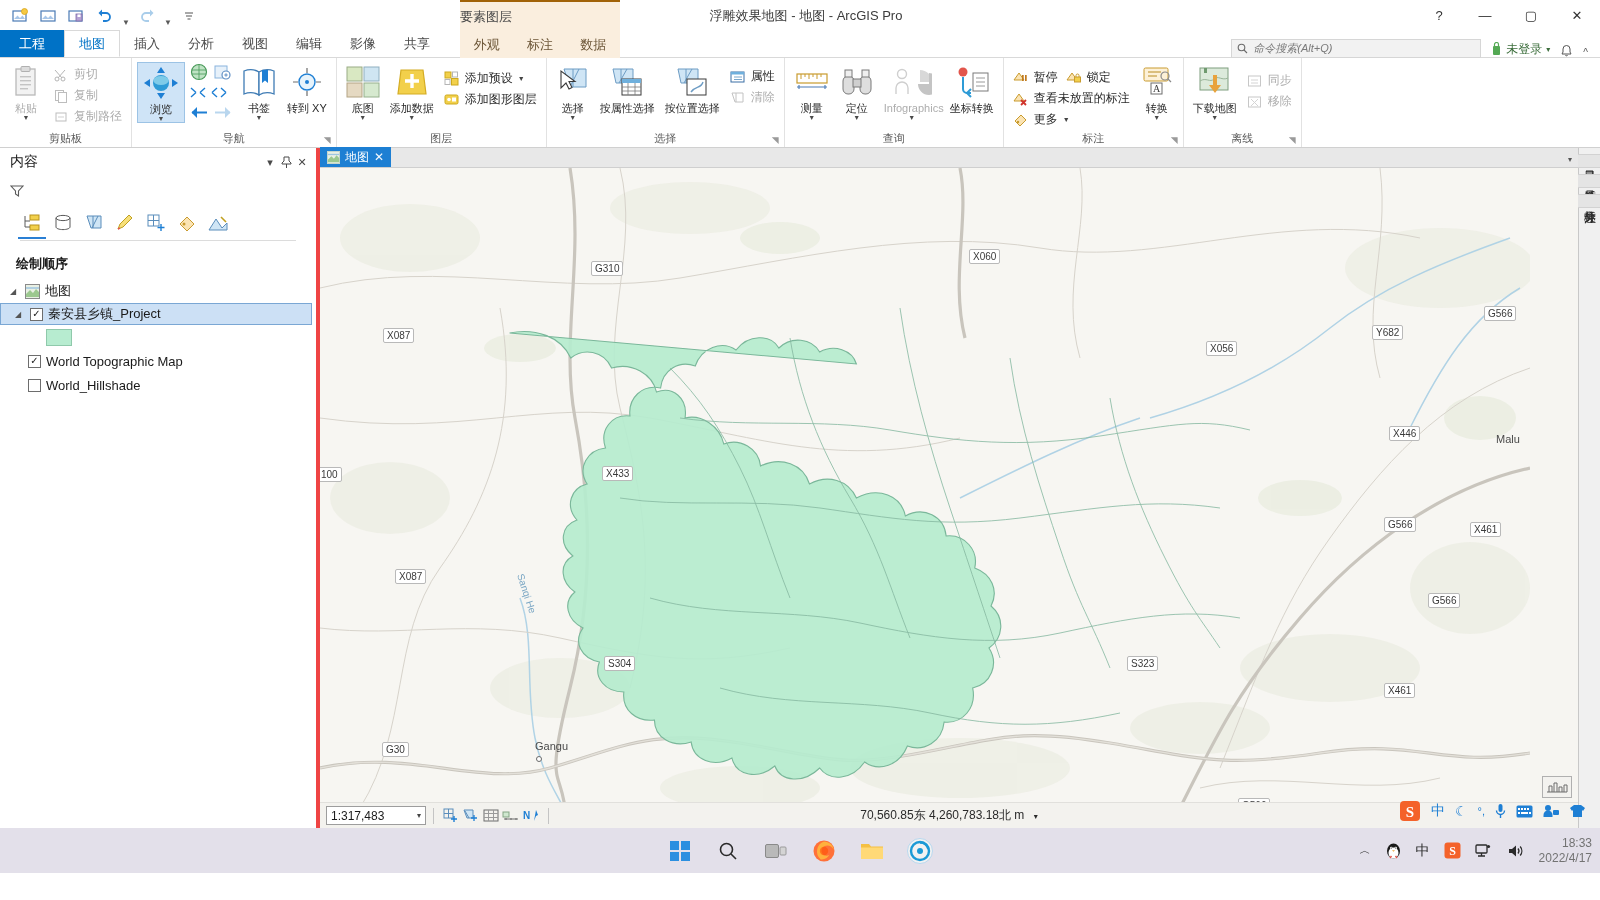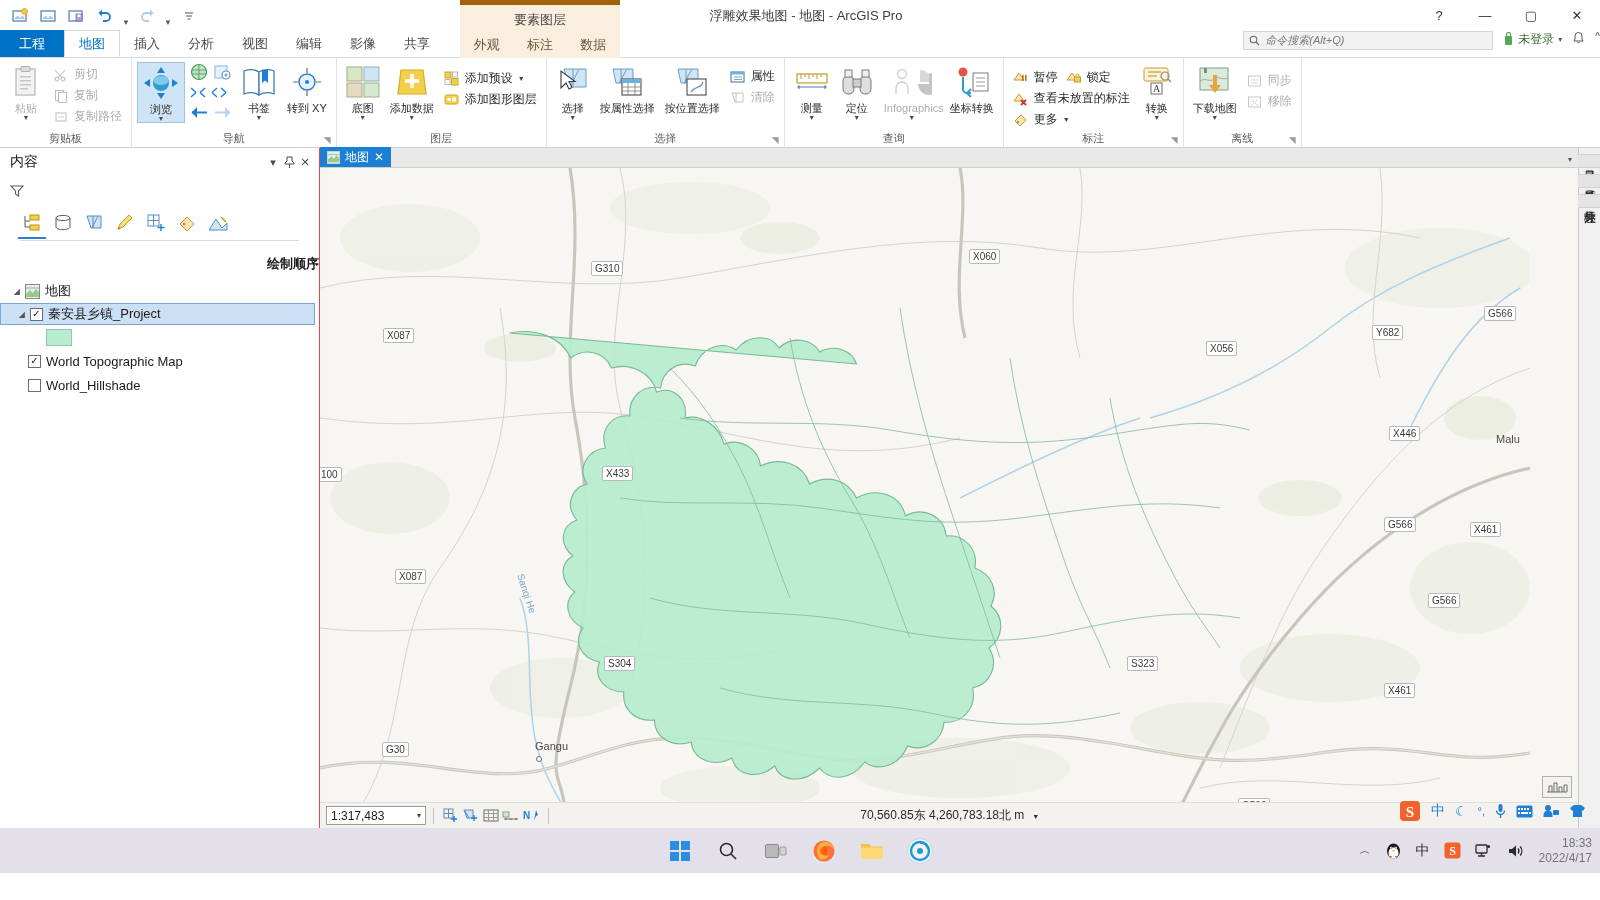--- a/index.html
+++ b/index.html
@@ -10,35 +10,35 @@
     font-size:12px; color:#1a1a1a; background:#ffffff;
     -webkit-font-smoothing:antialiased;
   }
   .app { position:relative; width:1600px; height:900px; }
 
   
   .titlebar { position:relative; height:31px; background:#fff; display:flex; align-items:center; }
   .qat { display:flex; align-items:center; gap:2px; padding-left:8px; }
   .qat .qbtn { width:26px; height:24px; display:flex; align-items:center; justify-content:center; cursor:default; }
   .qat .caret { width:12px; height:22px; display:flex; align-items:flex-end; justify-content:center; font-size:8px; color:#5a5a5a; }
-  .ctx-tab-strip { position:absolute; left:460px; top:0; width:160px; height:31px; background:#faeede; border-top:5px solid #a16207; text-align:center; }
+  .ctx-tab-strip { position:absolute; left:460px; top:0; width:160px; height:31px; background:#faeede; border-top:2px solid #a16207; text-align:left; }
   .ctx-tab-strip span { display:block; line-height:30px; font-size:13px; color:#4a4a4a; }
   .app-title { position:absolute; left:12px; right:0; top:0; height:31px; line-height:31px; text-align:center; font-size:13px; color:#3b3b3b; pointer-events:none; }
   .winbtns { position:absolute; right:0; top:0; height:31px; display:flex; }
   .winbtn { width:46px; height:31px; display:flex; align-items:center; justify-content:center; color:#333; font-size:13px; }
 
   
   .tabrow { position:relative; height:27px; background:#fff; display:flex; align-items:flex-end; border-bottom:1px solid #d9d9d9; }
   .tab-project { width:64px; height:27px; background:#0072c6; color:#fff; display:flex; align-items:center; justify-content:center; font-size:13px; }
   .tab { padding:0 14px; height:26px; display:flex; align-items:center; font-size:13px; color:#4a4a4a; }
   .tab.active { background:#fff; border:1px solid #d9d9d9; border-bottom:1px solid #fff; height:27px; color:#0072c6; position:relative; z-index:3; }
   .tab.ctx { color:#6b5536; }
   .ctxzone { position:absolute; left:460px; top:0; width:160px; height:27px; background:#faeede; display:flex; align-items:center; justify-content:space-around; }
   .ctxzone .tab { padding:0 6px; }
-  .searchzone { position:absolute; right:0; top:0; height:27px; display:flex; align-items:flex-start; gap:10px; padding-right:0; }
+  .searchzone { position:absolute; right:0; top:0; height:27px; display:flex; align-items:flex-end; gap:10px; padding-right:12px; }
   .cmdsearch { width:250px; height:19px; background:#f2f2f2; border:1px solid #d6d6d6; display:flex; align-items:center; gap:5px; padding:0 5px; }
   .cmdsearch .ph { font-style:italic; color:#7a7a7a; font-size:11px; }
   .signin { display:flex; align-items:center; gap:4px; color:#3c6e3c; font-size:12px; }
 
   
   .ribbon { position:relative; height:90px; background:#fff; border-bottom:1px solid #d0d0d0; display:flex; align-items:stretch; }
   .rgroup { position:relative; display:flex; flex-direction:column; padding:2px 5px 0 5px; border-right:1px solid #e2e2e2; }
   .rgroup-body { flex:1; display:flex; align-items:flex-start; gap:2px; padding-top:2px; }
   .rgroup-label { height:15px; line-height:13px; text-align:center; font-size:11px; color:#5a5a5a; position:relative; }
   .rgroup-label .dlg { position:absolute; right:0; bottom:0; font-size:9px; color:#9a9a9a; }
@@ -50,33 +50,33 @@
   .bigbtn .dd { font-size:7px; color:#4a4a4a; line-height:7px; }
   .smallcol { display:flex; flex-direction:column; justify-content:center; padding-top:2px; }
   .smallbtn { display:flex; align-items:center; gap:5px; height:21px; padding:0 4px; font-size:12px; color:#2a2a2a; }
   .smallbtn.dis { color:#adadad; }
   .smallbtn .sic { width:16px; height:16px; display:flex; align-items:center; justify-content:center; }
 
   
   .main { position:relative; height:680px; display:flex; background:#f0f0f0; }
 
   
-  .pane { width:320px; background:#fff; border-right:1px solid #ef4444; display:flex; flex-direction:column; }
+  .pane { width:320px; background:#fff; border-right:4px solid #ef4444; display:flex; flex-direction:column; }
   .pane-head { height:28px; display:flex; align-items:center; padding:0 6px 0 10px; }
   .pane-title { flex:1; font-size:14px; color:#1a1a1a; }
   .pane-head .pbtn { width:16px; height:18px; display:flex; align-items:center; justify-content:center; color:#4a4a4a; font-size:11px; }
   .pane-search { height:30px; display:flex; align-items:center; gap:6px; padding:0 8px; }
   .pane-search .filter { width:18px; display:flex; justify-content:center; }
   .searchbox { flex:1; height:21px; border:1px solid #bdbdbd; background:#fff; display:flex; align-items:center; padding:0 4px; }
   .searchbox .ph { flex:1; font-style:italic; color:#8a8a8a; font-size:12px; }
   .pane-tabs { height:34px; display:flex; align-items:center; gap:7px; padding:0 20px; }
   .pane-tab { width:24px; height:24px; display:flex; align-items:center; justify-content:center; position:relative; }
   .pane-tab.active::after { content:""; position:absolute; left:-2px; right:-2px; bottom:-4px; height:2px; background:#2a7fd4; }
   .pane-tabs-rule { height:1px; background:#dcdcdc; margin:0 20px 6px 20px; }
-  .toc { padding:4px 0 0 0;text-align:right; }
+  .toc { padding:4px 0 0 0; }
   .toc-title { font-size:13px; font-weight:bold; color:#1a1a1a; padding:4px 0 6px 16px; }
   .toc-row { display:flex; align-items:center; height:24px; gap:5px; padding-left:10px; font-size:13px; color:#1a1a1a; }
   .toc-row.selected { background:#cce0f5; border:1px solid #7aa7d4; height:22px; margin-right:4px; }
   .toc-row.l2 { padding-left:28px; }
   .toc-row.l3 { padding-left:46px; }
   .arrow { width:10px; font-size:8px; color:#555; }
   .chk { width:13px; height:13px; border:1px solid #6d6d6d; background:#fff; display:flex; align-items:center; justify-content:center; font-size:10px; color:#1a1a1a; line-height:1; }
   .maplayer-ic { width:15px; height:15px; }
   .swatch { width:26px; height:17px; background:#b7ecd0; border:1px solid #8fc9ab; }
 

